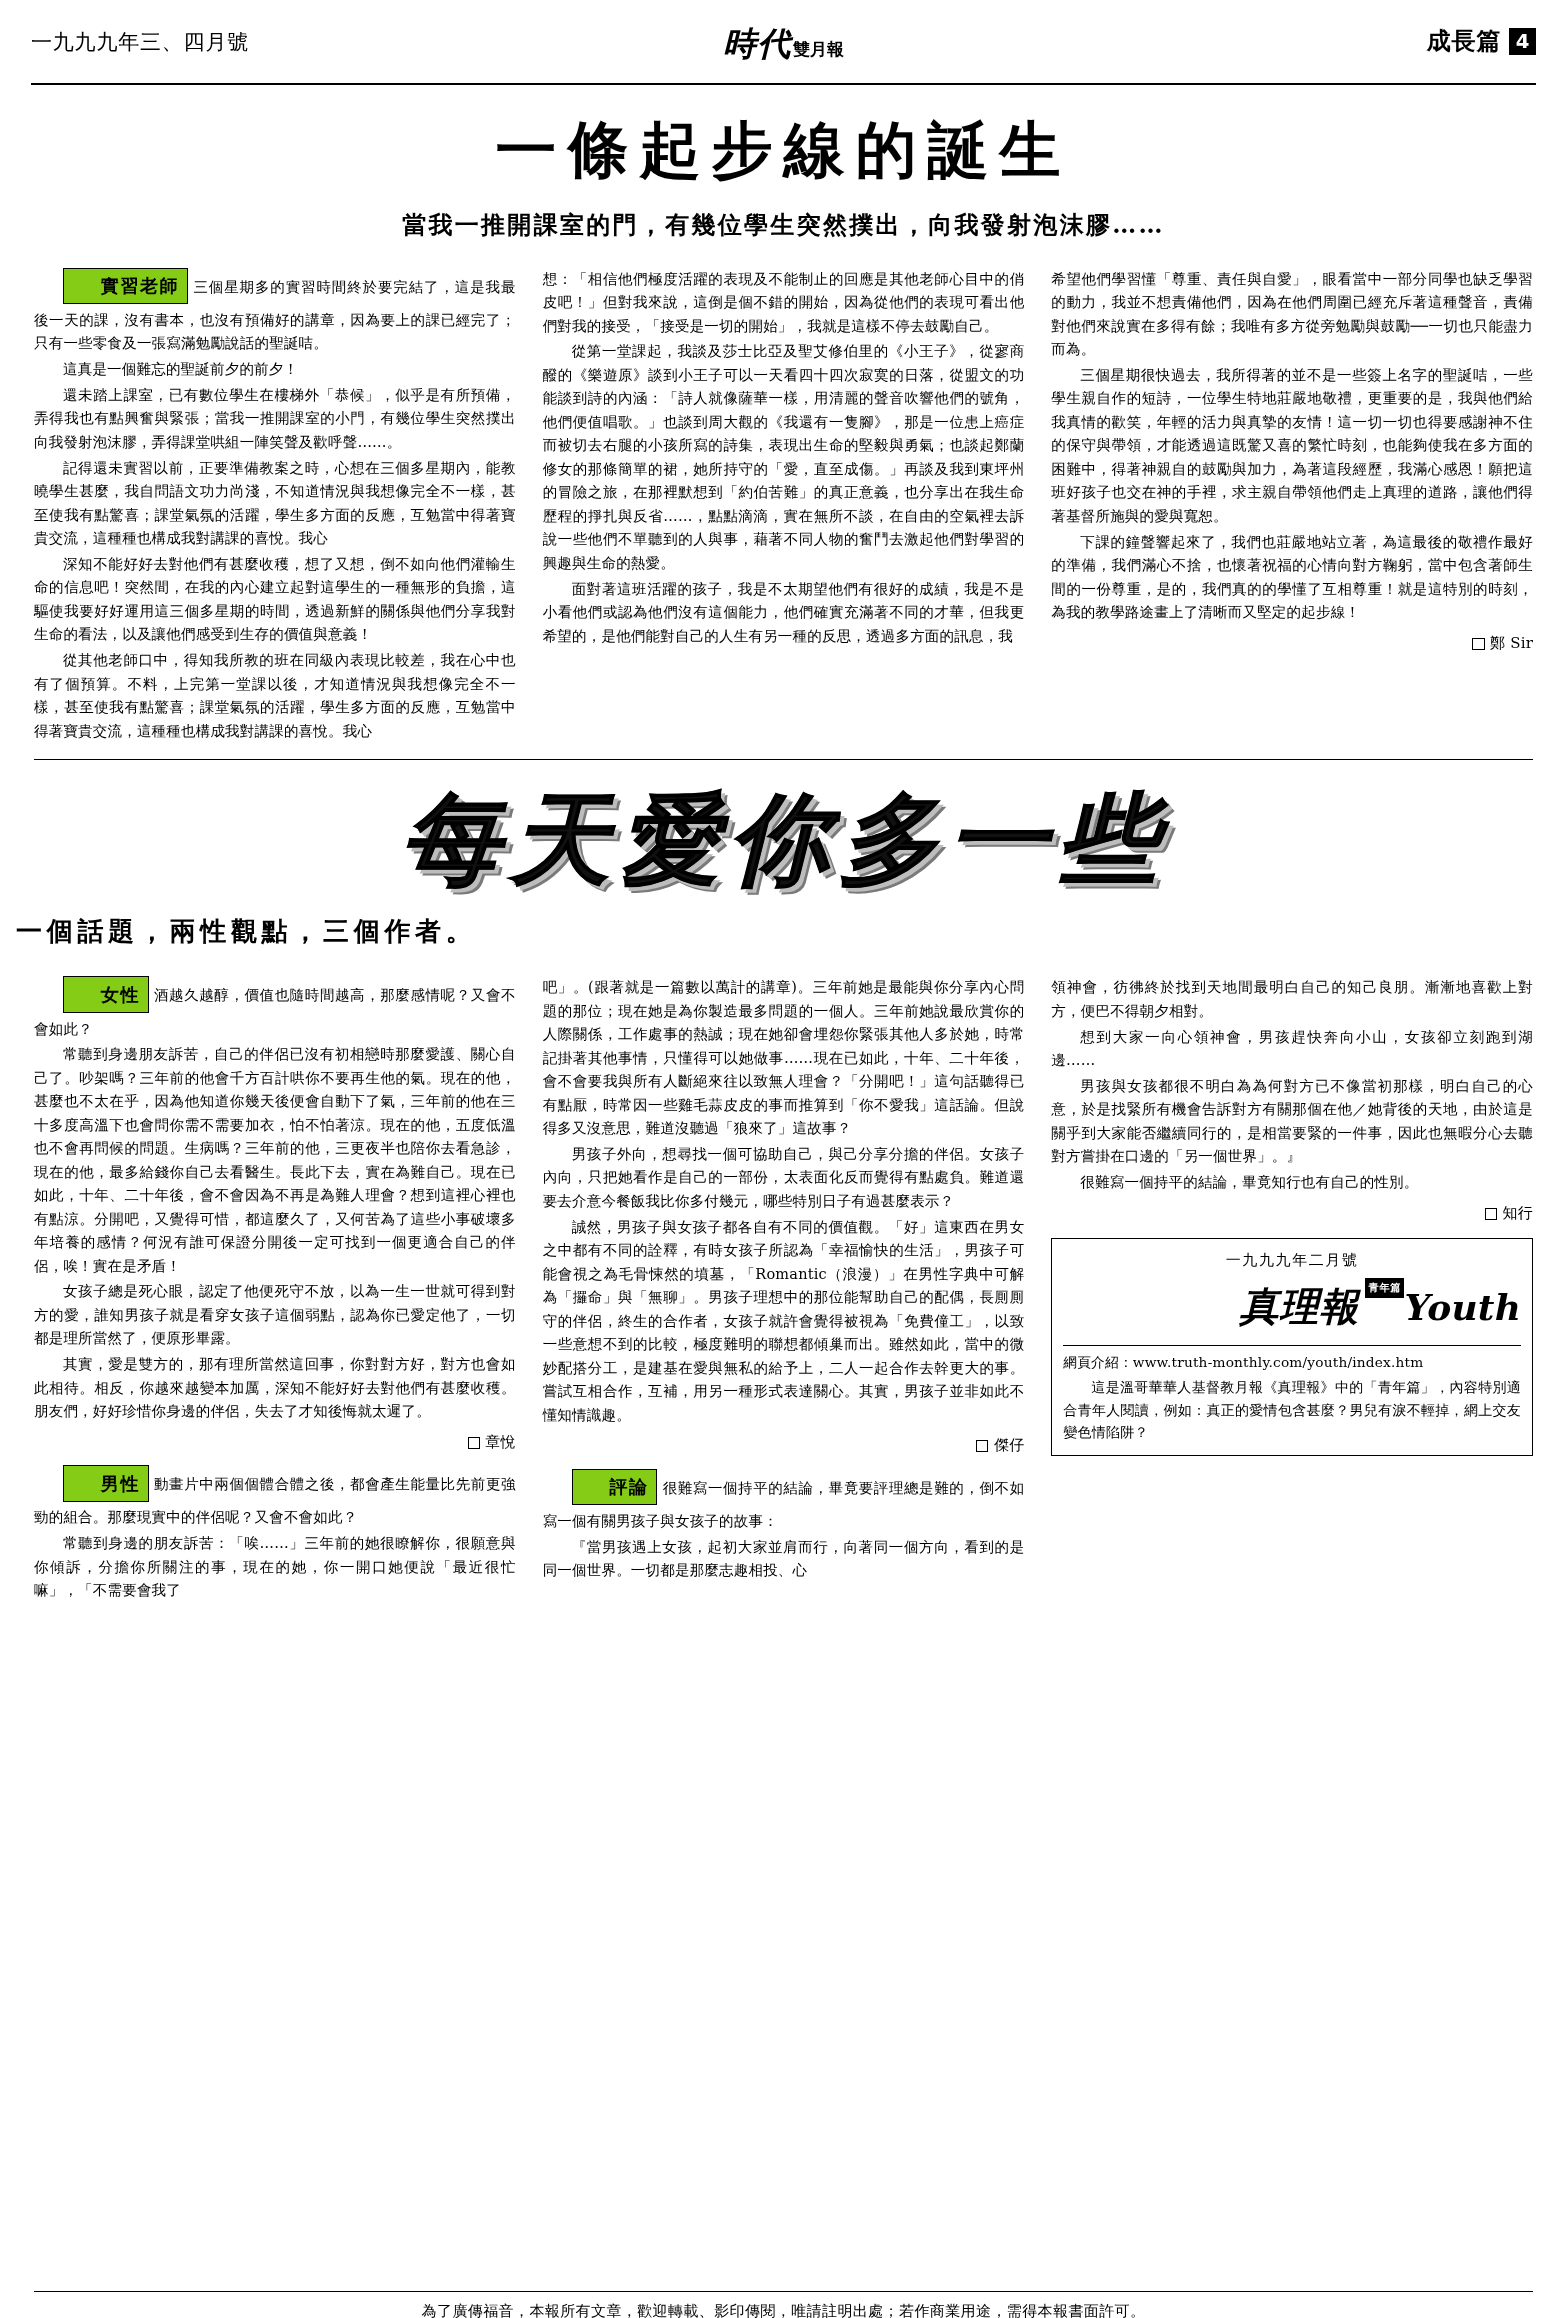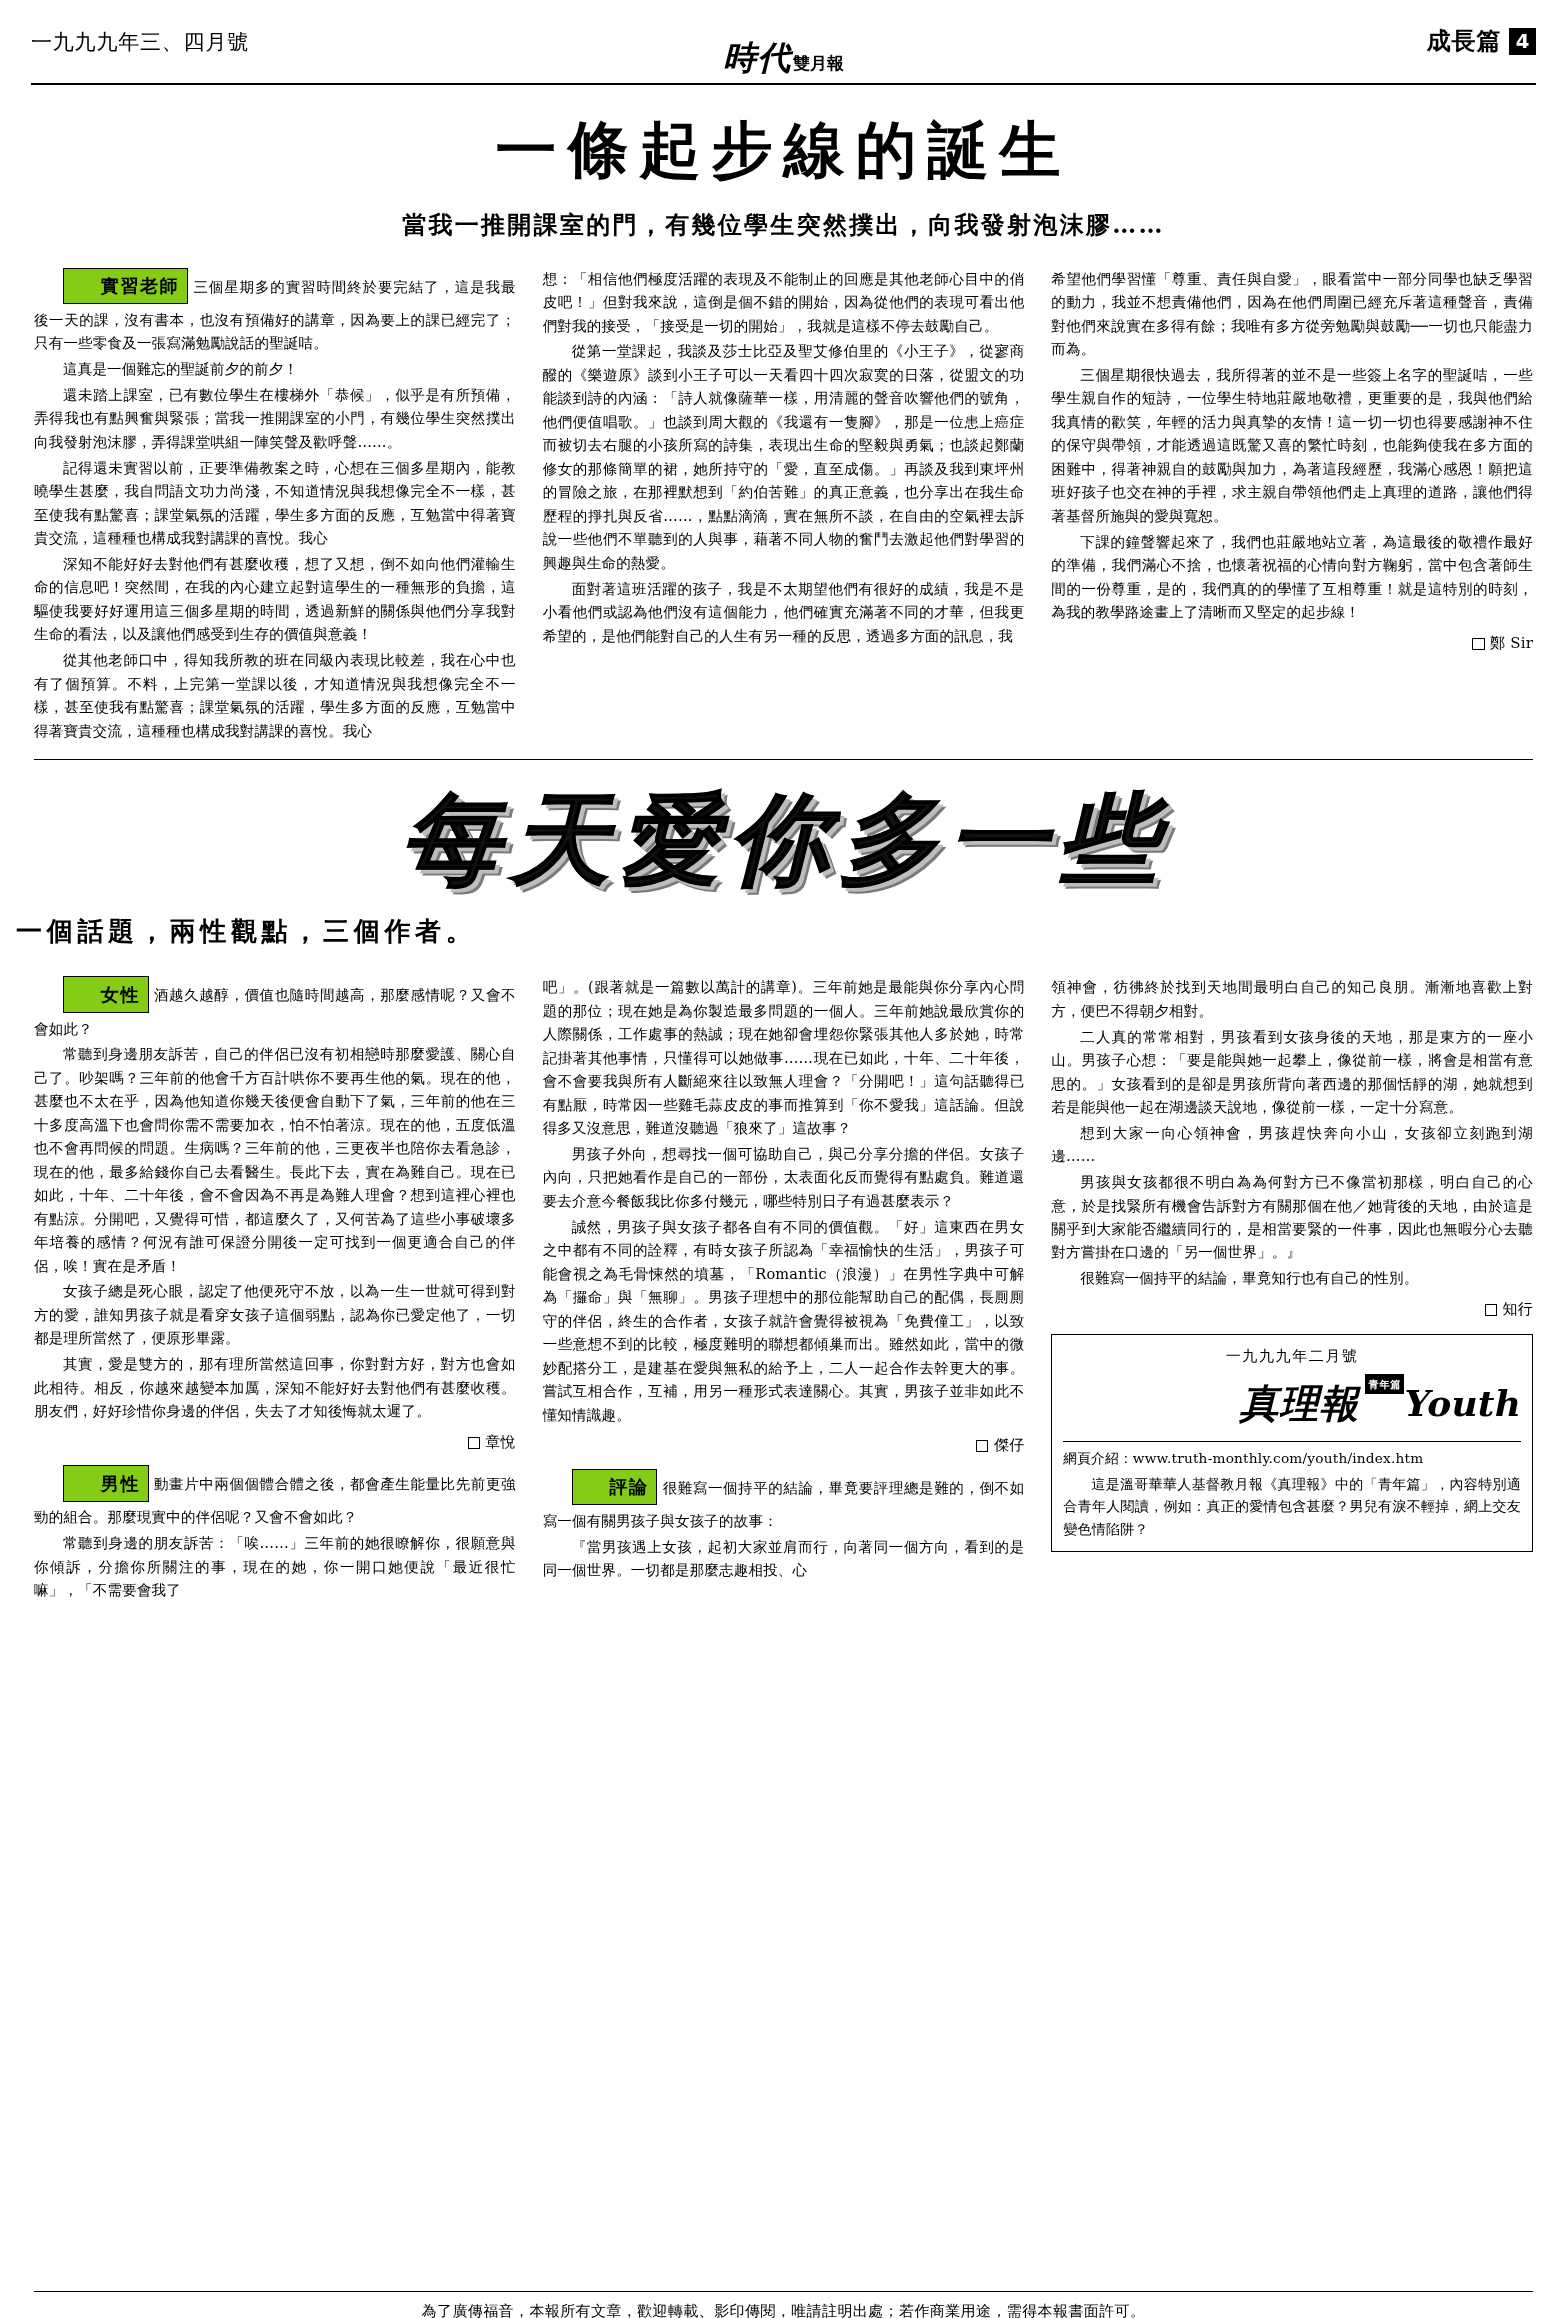--- a/index.html
+++ b/index.html
@@ -34,21 +34,21 @@
     position: absolute;
     left: 0;
     top: 6.3px;
     font-family: "DejaVu Serif", "Liberation Serif", serif;
     font-size: 21px;
     letter-spacing: 0.8px;
   }
   .masthead-center {
     position: absolute;
     left: 50%;
-    top: 14px;
+    top: 0;
     transform: translateX(-50%);
     display: flex;
     align-items: baseline;
     gap: 1px;
   }
   .masthead-center .mc-main {
     font-family: "DejaVu Serif", "Liberation Serif", serif;
     font-size: 33px;
     font-weight: bold;
     font-style: italic;
@@ -351,21 +351,20 @@
 
       <p class="firstpara-with-tag" style="margin-top:11px;">
         <span class="tag">評論</span>
         <span>很難寫一個持平的結論，畢竟要評理總是難的，倒不如寫一個有關男孩子與女孩子的故事：</span>
       </p>
       <p>『當男孩遇上女孩，起初大家並肩而行，向著同一個方向，看到的是同一個世界。一切都是那麼志趣相投、心</p>
     </div>
 
     <div class="col">
       <p class="noindent">領神會，彷彿終於找到天地間最明白自己的知己良朋。漸漸地喜歡上對方，便巴不得朝夕相對。</p>
-      <p>二人真的常常相對，男孩看到女孩身後的天地，那是東方的一座小山。男孩子心想：「要是能與她一起攀上，像從前一樣，將會是相當有意思的。」女孩看到的是卻是男孩所背向著西邊的那個恬靜的湖，她就想到若是能與他一起在湖邊談天說地，像從前一樣，一定十分寫意。</p>
       <p>想到大家一向心領神會，男孩趕快奔向小山，女孩卻立刻跑到湖邊……</p>
       <p>男孩與女孩都很不明白為為何對方已不像當初那樣，明白自己的心意，於是找緊所有機會告訴對方有關那個在他／她背後的天地，由於這是關乎到大家能否繼續同行的，是相當要緊的一件事，因此也無暇分心去聽對方嘗掛在口邊的「另一個世界」。』</p>
       <p>很難寫一個持平的結論，畢竟知行也有自己的性別。</p>
       <div class="byline">
         <span class="sqr"></span><span>知行</span>
       </div>
 
       <div class="adbox">
         <div class="ad-date">一九九九年二月號</div>
         <div class="ad-logos">

